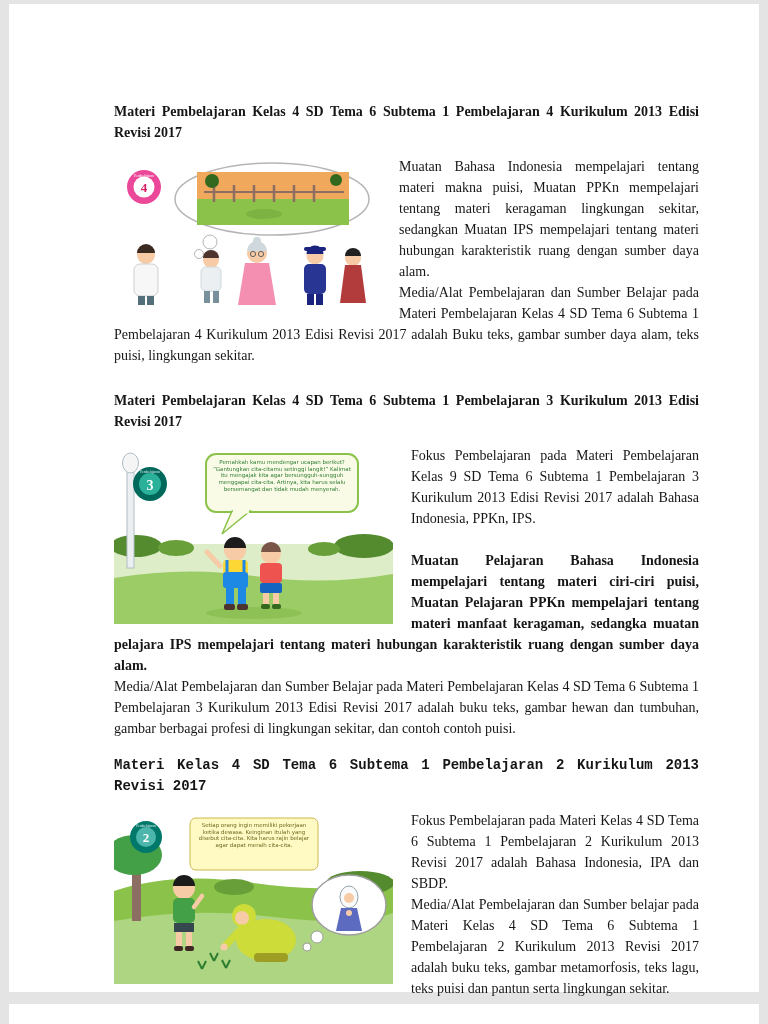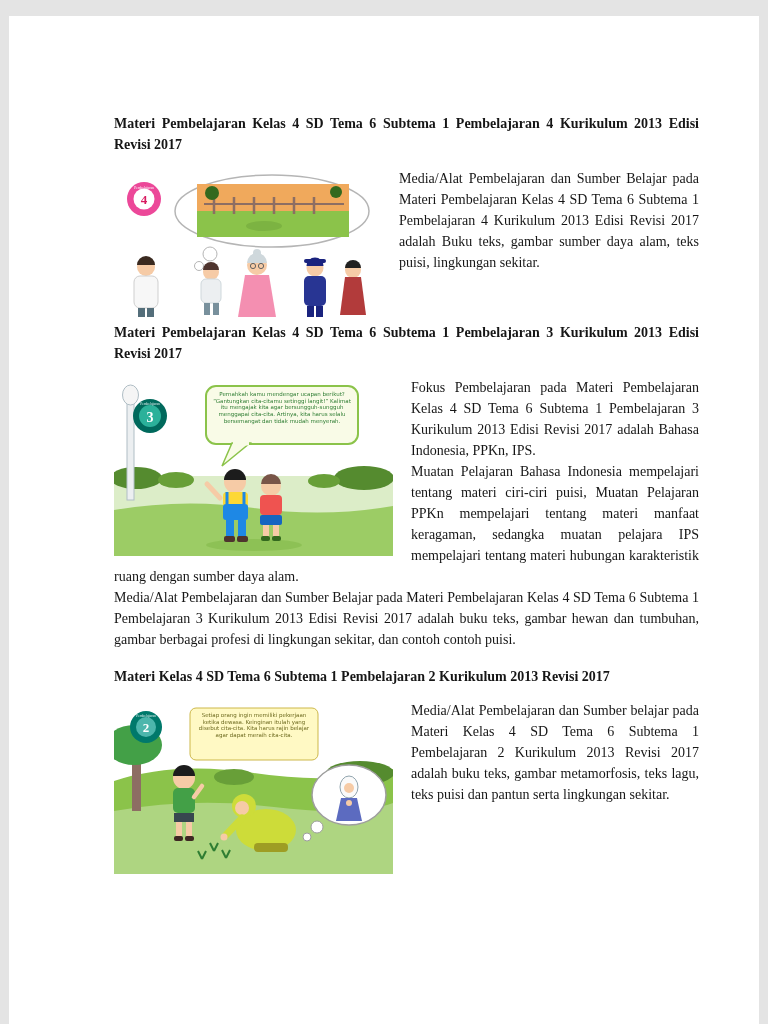--- a/index.html
+++ b/index.html
@@ -4,38 +4,38 @@
 <style>
   html,body{margin:0;padding:0;}
   body{
     width:768px;height:1024px;
     background:#e4e4e4;
     position:relative;
     overflow:hidden;
     font-family:"Liberation Serif", serif;
   }
   .page{position:absolute;left:9px;width:750px;background:#ffffff;}
-  #page1{top:16px;height:988px;}
+  #page1{top:4px;height:988px;}
   #page2{top:1004px;height:20px;}
   .content{
     margin:0 60px 0 105px;
     padding-top:97px;
     color:#161616;
     font-size:14px;
     line-height:21px;
     text-align:justify;
   }
   .heading{
     font-size:14px;line-height:21px;font-weight:bold;
     margin:0 0 13px 0;clear:both;text-align:justify;
   }
   .heading.mt-lg{margin-top:24px;}
-  .heading.mt-md{margin-top:16px;}
+  .heading.mt-md{margin-top:16px;font-family:Liberation Mono, monospace;}
   p{margin:0;}
-  p.gap-top{}
+  p.gap-top{margin-top:21px;font-weight:bold;}
   .figure{
     float:left;position:relative;background:#fff;
     margin:3px 18px 3px 0;
   }
   .fig1{width:267px;height:148px;}
   .fig2{width:279px;height:176px;}
   .fig3{width:279px;height:171px;}
   .figure svg{display:block;width:100%;height:100%;}
   .bubble-text{
     position:absolute;
@@ -117,20 +117,21 @@
           <rect x="202" y="135" width="7" height="11" fill="#1a237e"></rect>
         </g>
         <g>
           <circle cx="239" cy="99" r="8" fill="#f6cba6"></circle>
           <path d="M231 97 a8 8 0 0 1 16 0 z" fill="#212121"></path>
           <path d="M231 106 L247 106 L252 144 L226 144 Z" fill="#b23b3b"></path>
         </g>
       </svg>
     </div>
 
+    <p>Muatan Bahasa Indonesia mempelajari tentang materi makna puisi, Muatan PPKn mempelajari tentang materi keragaman lingkungan sekitar, sedangkan Muatan IPS mempelajari tentang materi hubungan karakteristik ruang dengan sumber daya alam.</p>
     <p>Media/Alat Pembelajaran dan Sumber Belajar pada Materi Pembelajaran Kelas 4 SD Tema 6 Subtema 1 Pembelajaran 4 Kurikulum 2013 Edisi Revisi 2017 adalah Buku teks, gambar sumber daya alam, teks puisi, lingkungan sekitar.</p>
 
     <div class="heading mt-lg">Materi Pembelajaran Kelas 4 SD Tema 6 Subtema 1 Pembelajaran 3 Kurikulum 2013 Edisi Revisi 2017</div>
 
     <div class="figure fig2">
       <svg viewBox="0 0 279 176">
         <rect width="279" height="176" fill="#ffffff"></rect>
         <rect y="96" width="279" height="80" fill="#dcedc8"></rect>
         <ellipse cx="22" cy="98" rx="26" ry="11" fill="#558b2f"></ellipse>
         <ellipse cx="62" cy="100" rx="18" ry="8" fill="#689f38"></ellipse>
@@ -173,21 +174,21 @@
           <rect x="146" y="135" width="22" height="10" rx="2" fill="#1565c0"></rect>
           <rect x="149" y="145" width="6" height="12" fill="#f6cba6"></rect>
           <rect x="159" y="145" width="6" height="12" fill="#f6cba6"></rect>
           <rect x="147" y="156" width="9" height="5" rx="2" fill="#33691e"></rect>
           <rect x="158" y="156" width="9" height="5" rx="2" fill="#33691e"></rect>
         </g>
       </svg>
       <div class="bubble-text fig2t">Pernahkah kamu mendengar ucapan berikut? “Gantungkan cita-citamu setinggi langit!” Kalimat itu mengajak kita agar bersungguh-sungguh menggapai cita-cita. Artinya, kita harus selalu bersemangat dan tidak mudah menyerah.</div>
     </div>
 
-    <p>Fokus Pembelajaran pada Materi Pembelajaran Kelas 4 SD Tema 6 Subtema 1 Pembelajaran 3 Kurikulum 2013 Edisi Revisi 2017 adalah Bahasa Indonesia, PPKn, IPS.</p>
+    <p>Fokus Pembelajaran pada Materi Pembelajaran Kelas 9 SD Tema 6 Subtema 1 Pembelajaran 3 Kurikulum 2013 Edisi Revisi 2017 adalah Bahasa Indonesia, PPKn, IPS.</p>
     <p class="gap-top">Muatan Pelajaran Bahasa Indonesia mempelajari tentang materi ciri-ciri puisi, Muatan Pelajaran PPKn mempelajari tentang materi manfaat keragaman, sedangka muatan pelajara IPS mempelajari tentang materi hubungan karakteristik ruang dengan sumber daya alam.</p>
     <p>Media/Alat Pembelajaran dan Sumber Belajar pada Materi Pembelajaran Kelas 4 SD Tema 6 Subtema 1 Pembelajaran 3 Kurikulum 2013 Edisi Revisi 2017 adalah buku teks, gambar hewan dan tumbuhan, gambar berbagai profesi di lingkungan sekitar, dan contoh contoh puisi.</p>
 
     <div class="heading mt-md">Materi Kelas 4 SD Tema 6 Subtema 1 Pembelajaran 2 Kurikulum 2013 Revisi 2017</div>
 
     <div class="figure fig3">
       <svg viewBox="0 0 279 171">
         <rect width="279" height="171" fill="#ffffff"></rect>
         <path d="M0 78 Q60 58 140 70 T279 66 L279 171 L0 171 Z" fill="#8bc34a"></path>
         <ellipse cx="246" cy="70" rx="34" ry="12" fill="#558b2f"></ellipse>
@@ -236,18 +237,19 @@
           <circle cx="193" cy="134" r="4" fill="#ffffff" stroke="#9e9e9e"></circle>
           <ellipse cx="235" cy="84" rx="9" ry="11" fill="#fafafa" stroke="#90a4ae"></ellipse>
           <circle cx="235" cy="85" r="5" fill="#f6cba6"></circle>
           <path d="M227 95 L243 95 L248 118 L222 118 Z" fill="#5c6bc0"></path>
           <circle cx="235" cy="100" r="3" fill="#f6cba6"></circle>
         </g>
       </svg>
       <div class="bubble-text fig3t">Setiap orang ingin memiliki pekerjaan ketika dewasa. Keinginan itulah yang disebut cita-cita. Kita harus rajin belajar agar dapat meraih cita-cita.</div>
     </div>
 
+    <p>Fokus Pembelajaran pada Materi Kelas 4 SD Tema 6 Subtema 1 Pembelajaran 2 Kurikulum 2013 Revisi 2017 adalah Bahasa Indonesia, IPA dan SBDP.</p>
     <p>Media/Alat Pembelajaran dan Sumber belajar pada Materi Kelas 4 SD Tema 6 Subtema 1 Pembelajaran 2 Kurikulum 2013 Revisi 2017 adalah buku teks, gambar metamorfosis, teks lagu, teks puisi dan pantun serta lingkungan sekitar.</p>
 
   </div>
 </div>
 
 <div id="page2" class="page"></div>
 
 </body></html>

